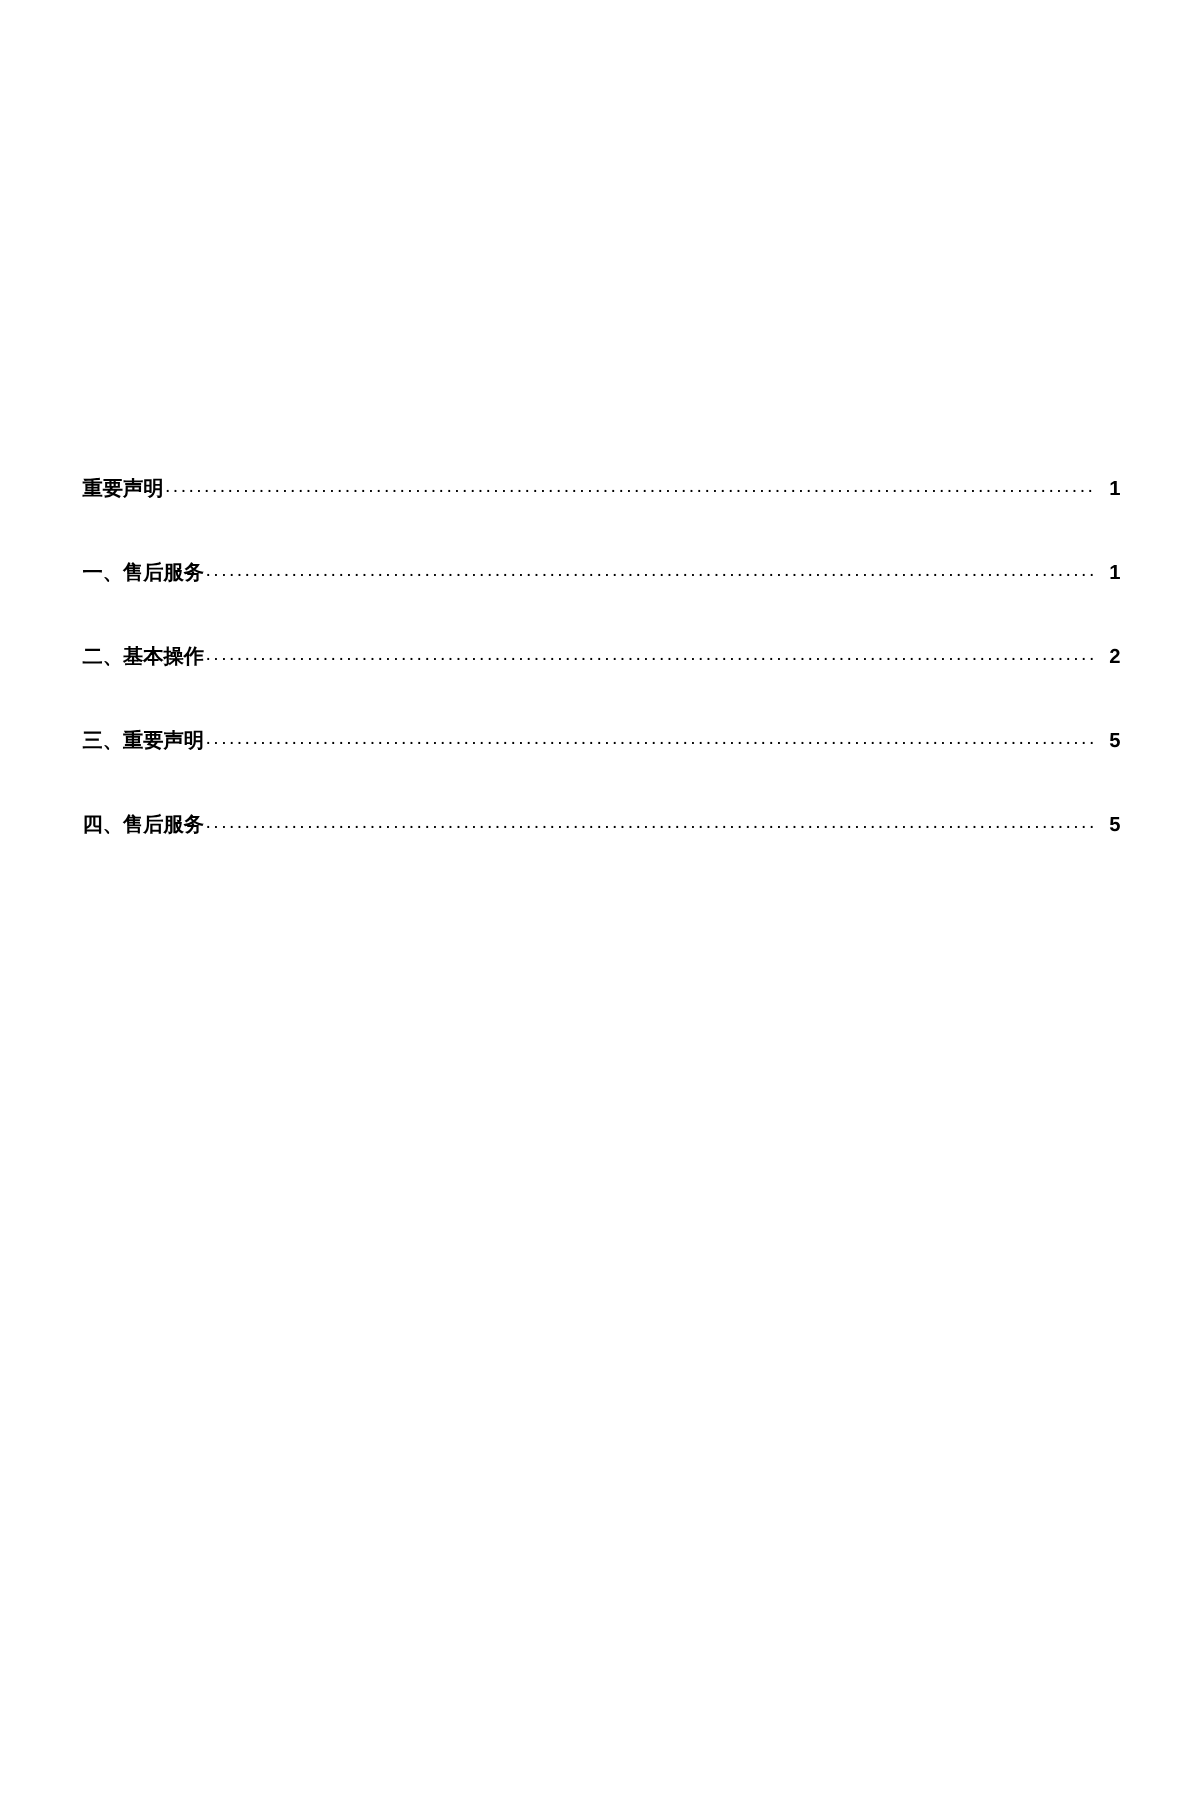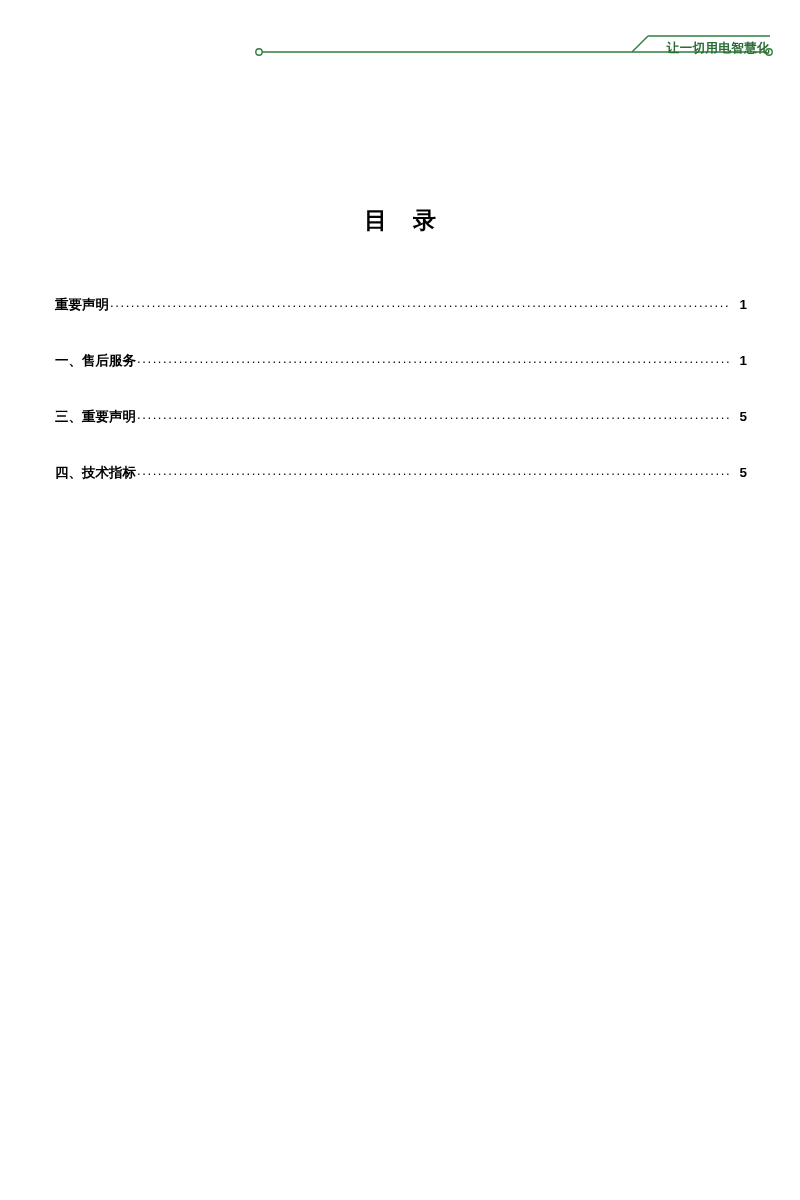--- a/index.html
+++ b/index.html
@@ -65,21 +65,21 @@
 
   
   .toc {
     position: absolute;
     left: 55px;
     top: 298px;
     width: 692px;
   }
   .toc-row {
     display: flex;
-    align-items: flex-start;
+    align-items: center;
     height: 56px;
     font-size: 13.5px;
     font-weight: bold;
     color: #000000;
     font-family: "Liberation Sans", sans-serif;
   }
   .toc-label {
     white-space: nowrap;
     line-height: 1;
     padding-bottom: 1px;
@@ -109,60 +109,49 @@
     line-height: 1;
     padding-bottom: 1px;
     font-weight: bold;
   }
 </style>
 </head>
 <body>
 
 <div class="page">
 
-  <div class="header">
-    <svg class="header-svg" width="800" height="100" viewBox="0 0 800 100">
 
-      <line x1="262" y1="52" x2="632" y2="52" stroke="#2f7d3c" stroke-width="1.4"></line>
-      <circle cx="259" cy="52" r="3.2" fill="none" stroke="#2f7d3c" stroke-width="1.4"></circle>
-
-      <line x1="632" y1="52" x2="648" y2="36" stroke="#2f7d3c" stroke-width="1.4"></line>
-
-      <line x1="648" y1="36" x2="770" y2="36" stroke="#2f7d3c" stroke-width="1.4"></line>
-
-      <line x1="632" y1="52" x2="766" y2="52" stroke="#2f7d3c" stroke-width="1.4"></line>
-      <circle cx="769" cy="52" r="3.2" fill="none" stroke="#2f7d3c" stroke-width="1.4"></circle>
-    </svg>
-    <div class="header-slogan">让一切用电智慧化</div>
-  </div>
-
-  <div class="toc-title">目 录</div>
 
   <div class="toc">
 
     <div class="toc-row">
       <span class="toc-label">重要声明</span>
       <span class="toc-dots"></span>
       <span class="toc-page">1</span>
     </div>
 
     <div class="toc-row">
       <span class="toc-label">一、售后服务</span>
       <span class="toc-dots"></span>
       <span class="toc-page">1</span>
     </div>
 
+    <div class="toc-row">
+      <span class="toc-label">二、基本操作</span>
+      <span class="toc-dots"></span>
+      <span class="toc-page">2</span>
+    </div>
 
     <div class="toc-row">
       <span class="toc-label">三、重要声明</span>
       <span class="toc-dots"></span>
       <span class="toc-page">5</span>
     </div>
 
     <div class="toc-row">
-      <span class="toc-label">四、技术指标</span>
+      <span class="toc-label">四、售后服务</span>
       <span class="toc-dots"></span>
       <span class="toc-page">5</span>
     </div>
 
   </div>
 
 </div>
 
 </body></html>

